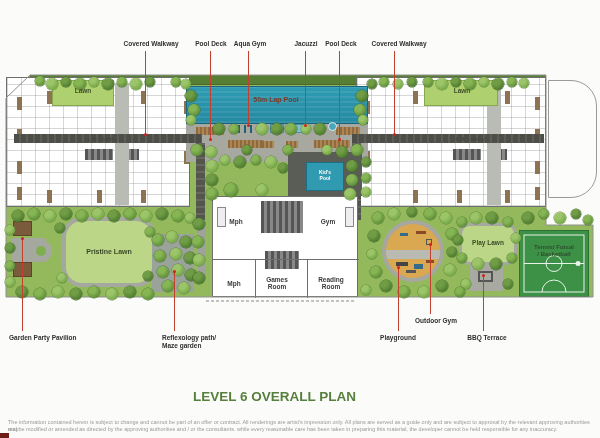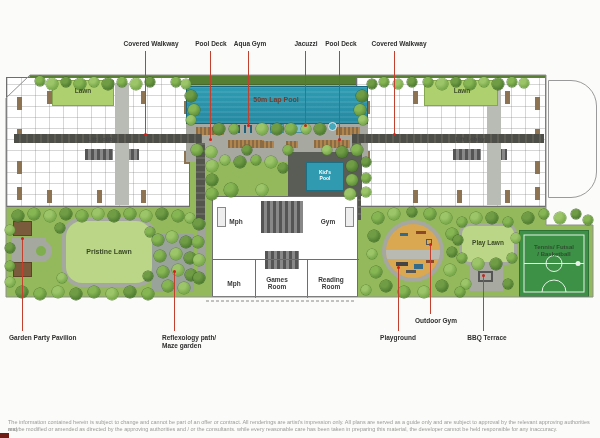--- a/index.html
+++ b/index.html
@@ -385,16 +385,17 @@
       <div class="leader" style="left: 398px; top: 268px; height: 63px;"></div>
       <div class="ldot" style="left: 397px; top: 266px;"></div>
       <div class="callout-lbl" style="left: 436px; top: 317px; transform: translateX(-50%); text-align: center;">Outdoor Gym</div>
       <div class="leader" style="left: 430px; top: 245px; height: 69px;"></div>
       <div class="ldot" style="left: 429px; top: 243px;"></div>
       <div class="callout-lbl" style="left: 487px; top: 334px; transform: translateX(-50%); text-align: center;">BBQ Terrace</div>
       <div class="leader" style="left: 483px; top: 276px; height: 55px;"></div>
       <div class="ldot" style="left: 482px; top: 274px;"></div>
     </div>
 
+  <div class="t-plan">LEVEL 6 OVERALL PLAN</div>
   <div class="disc" style="top:419px;">The information contained herein is subject to change and cannot be part of an offer or contract. All renderings are artist's impression only. All plans are served as a guide only and are subject to approval by the relevant approving authorities and</div>
   <div class="disc" style="top:426px;">maybe modified or amended as directed by the approving authorities and / or the consultants. while every reasonable care has been taken in preparing this material, the developer cannot be held responsible for any inaccuracy.</div>
   <div class="sliver"></div>
 </div>
 
 </body></html>

